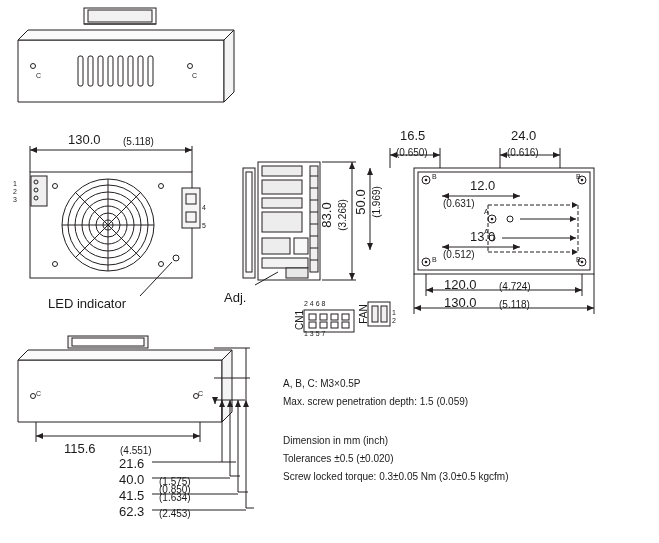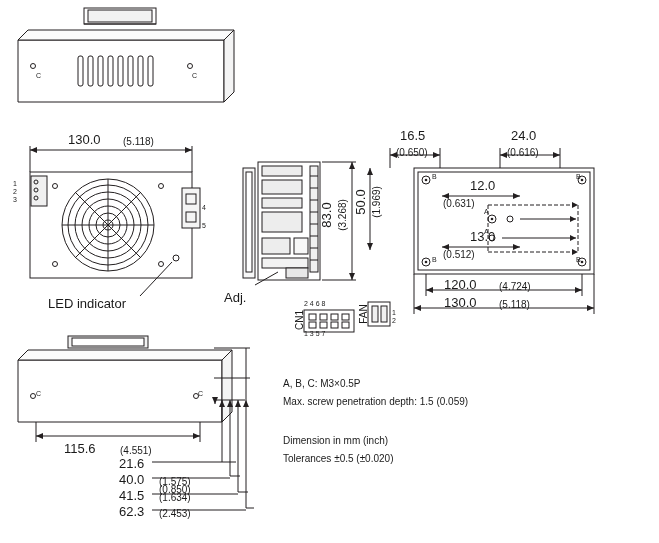--- a/index.html
+++ b/index.html
@@ -320,14 +320,15 @@
 <div class="lbl tiny" style="left:484px; top:228px;">A</div>
 <div class="lbl tiny" style="left:36px; top:72px;">C</div>
 <div class="lbl tiny" style="left:192px; top:72px;">C</div>
 <div class="lbl tiny" style="left:36px; top:390px;">C</div>
 <div class="lbl tiny" style="left:198px; top:390px;">C</div>
 
 <div class="txtblock" style="left:283px; top:375px;">A, B, C: M3×0.5P</div>
 <div class="txtblock" style="left:283px; top:393px;">Max. screw penetration depth: 1.5 (0.059)</div>
 <div class="txtblock" style="left:283px; top:432px;">Dimension in mm (inch)</div>
 <div class="txtblock" style="left:283px; top:450px;">Tolerances ±0.5 (±0.020)</div>
+<div class="txtblock" style="left:283px; top:468px;">Screw locked torque: 0.3±0.05 Nm (3.0±0.5 kgcfm)</div>
 
 </div>
 
 </body></html>

